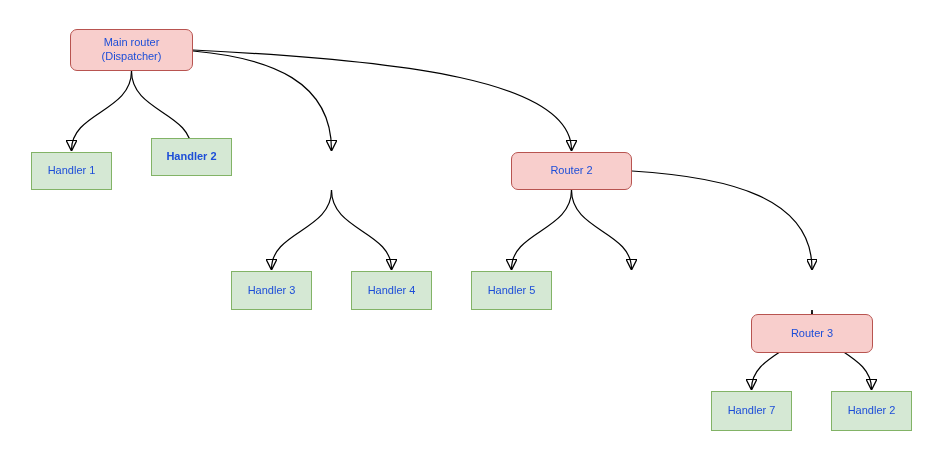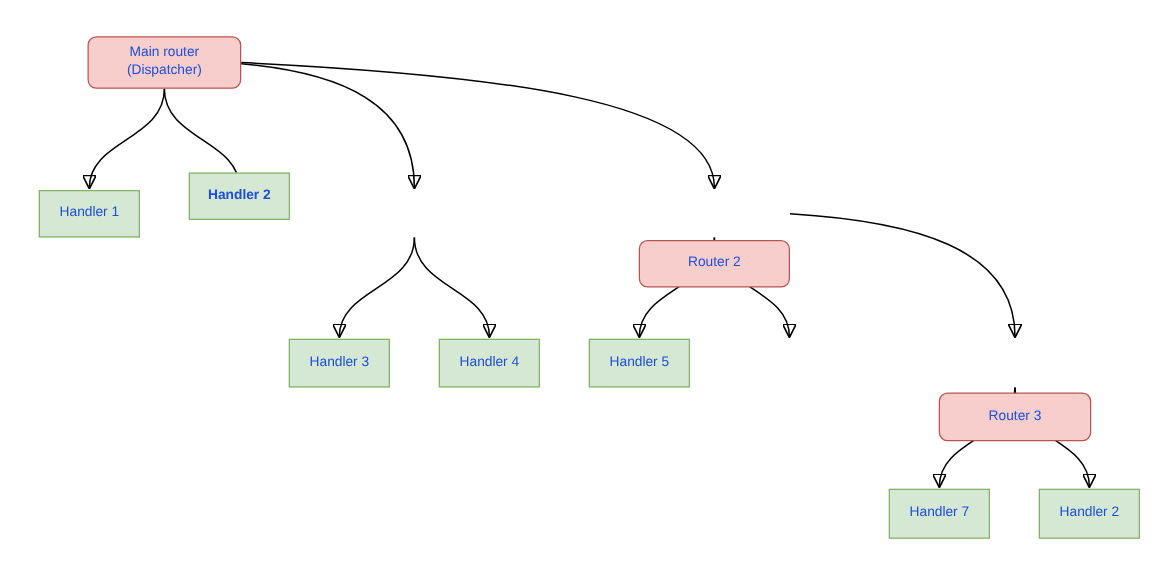--- a/index.html
+++ b/index.html
@@ -74,21 +74,21 @@
   </svg>
 
   <div class="node router" style="left:70px; top:29px; width:123px; height:42px;">Main router
 (Dispatcher)</div>
 
   <div class="node handler" style="left:31px; top:152px; width:81px; height:38px;">Handler 1</div>
 
   <div class="node handler" style="left:151px; top:138px; width:81px; height:38px;font-weight:bold;">Handler 2</div>
 
 
-  <div class="node router" style="left:511px; top:152px; width:121px; height:38px;margin-top:40px;">Router 2</div>
+  <div class="node router" style="left:511px; top:152px; width:121px; height:38px;">Router 2</div>
 
   <div class="node handler" style="left:231px; top:271px; width:81px; height:39px;">Handler 3</div>
 
   <div class="node handler" style="left:351px; top:271px; width:81px; height:39px;">Handler 4</div>
 
   <div class="node handler" style="left:471px; top:271px; width:81px; height:39px;">Handler 5</div>
 
 
   <div class="node router" style="left:751px; top:271px; width:122px; height:39px;margin-top:43px;">Router 3</div>
 

